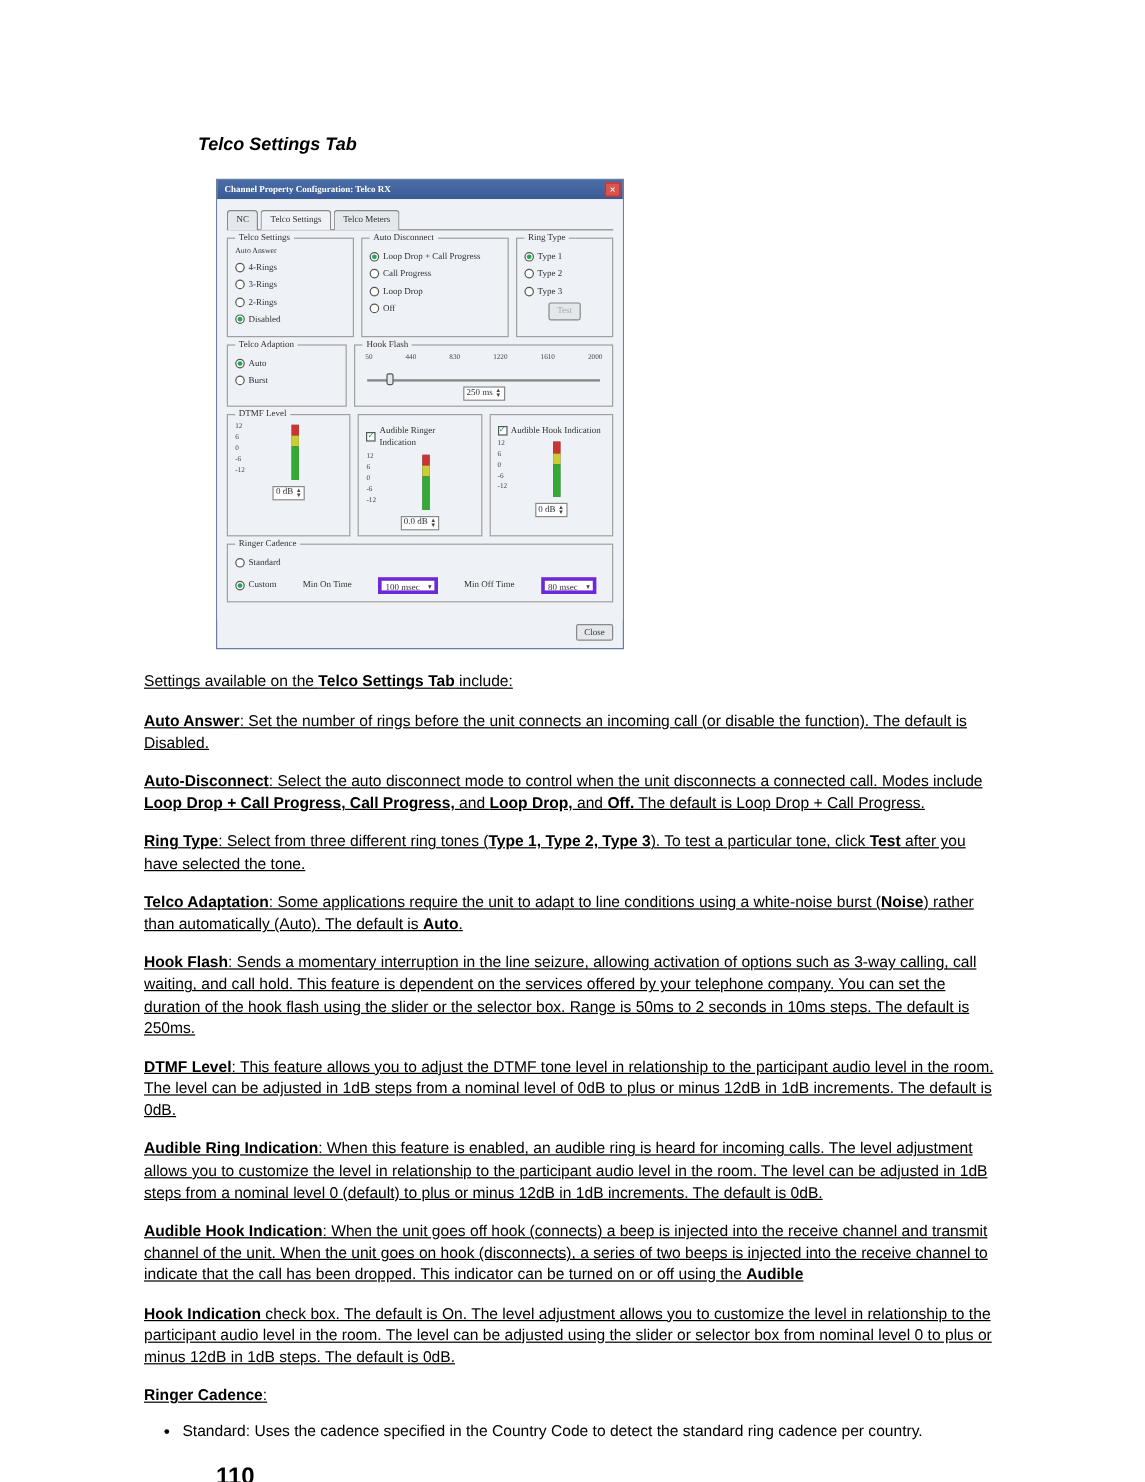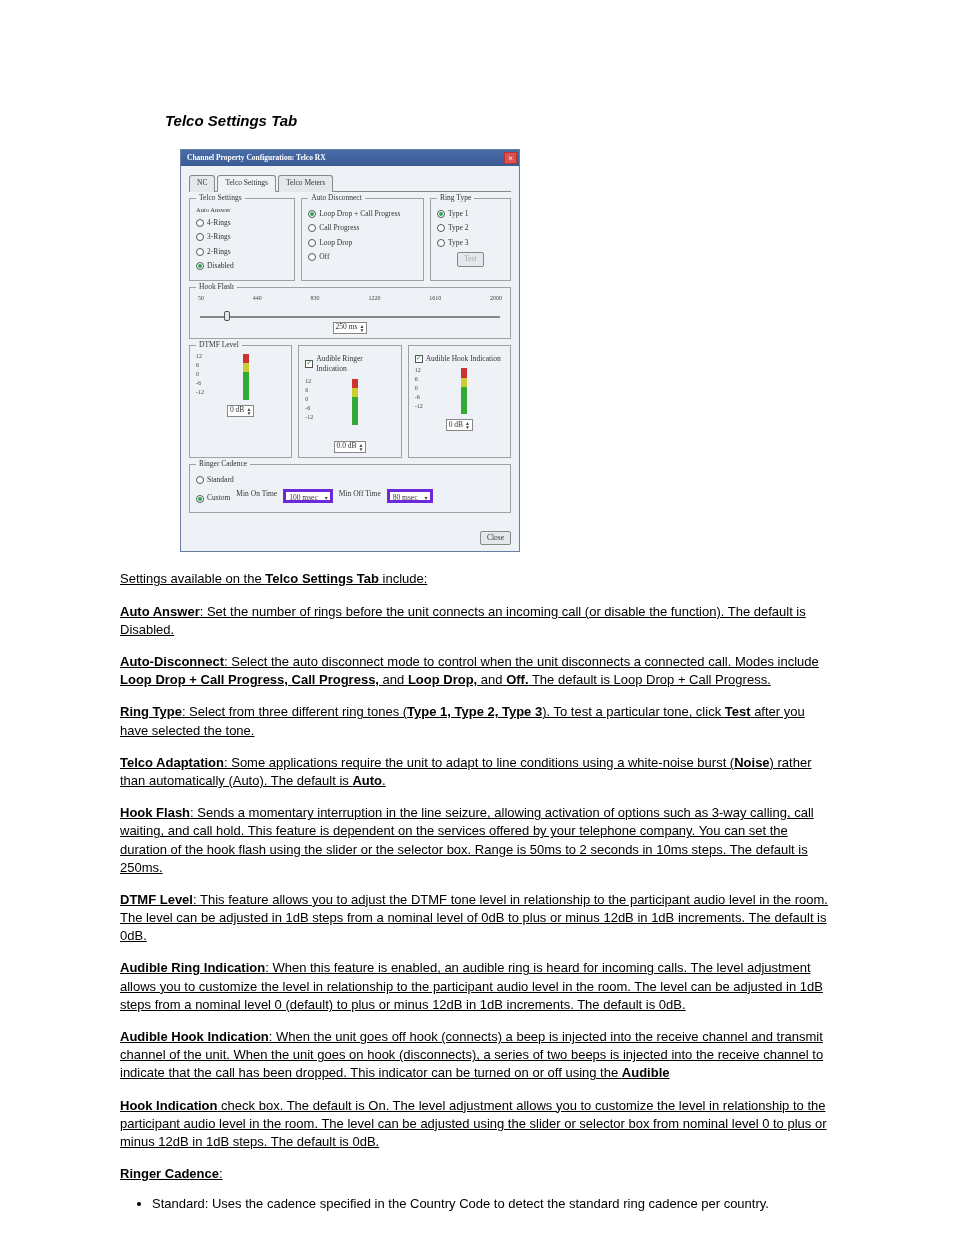--- a/index.html
+++ b/index.html
@@ -216,20 +216,31 @@
                 <span class="radio-dot"></span>
                 <span>Type 3</span>
               </div>
             <div style="text-align:center; margin-top:4px">
               <span class="xp-btn disabled">Test</span>
             </div>
           </div>
         </div>
 
         <div class="row">
+          <div class="group" style="flex:0.9">
+            <span class="group-label">Telco Adaption</span>
+            <div class="radio">
+                <span class="radio-dot sel"></span>
+                <span>Auto</span>
+              </div>
+            <div class="radio">
+                <span class="radio-dot"></span>
+                <span>Burst</span>
+              </div>
+          </div>
           <div class="group" style="flex:2.1">
             <span class="group-label">Hook Flash</span>
             <div class="ticklabels">
               <span>50</span>
               <span>440</span>
               <span>830</span>
               <span>1220</span>
               <span>1610</span>
               <span>2000</span>
             </div>
@@ -287,21 +298,21 @@
                 <div>0</div>
                 <div>-6</div>
                 <div>-12</div>
               </div>
               <div class="vmeter">
                   <div class="bar-red"></div>
                   <div class="bar-yel"></div>
                   <div class="bar-grn"></div>
                 </div>
             </div>
-            <div style="text-align:center; margin-top:14px">
+            <div style="text-align:center; margin-top:3px">
               <span class="spin">
                   <span>0.0 dB</span>
                   <span class="spin-btns">
                     <span>▲</span>
                     <span>▼</span>
                   </span>
                 </span>
             </div>
           </div>
           <div class="group" style="flex:1">
@@ -334,21 +345,21 @@
             </div>
           </div>
         </div>
 
         <div class="group">
           <span class="group-label">Ringer Cadence</span>
           <div class="radio">
               <span class="radio-dot"></span>
               <span>Standard</span>
             </div>
-          <div style="display:flex; gap:6px; flex-wrap:wrap">
+          <div style="display:flex; align-items:center; gap:22px; flex-wrap:wrap">
             <div class="radio">
                 <span class="radio-dot sel"></span>
                 <span>Custom</span>
               </div>
             <span>Min On Time</span>
             <span class="dd">100 msec</span>
             <span>Min Off Time</span>
             <span class="dd">80 msec</span>
           </div>
         </div>

